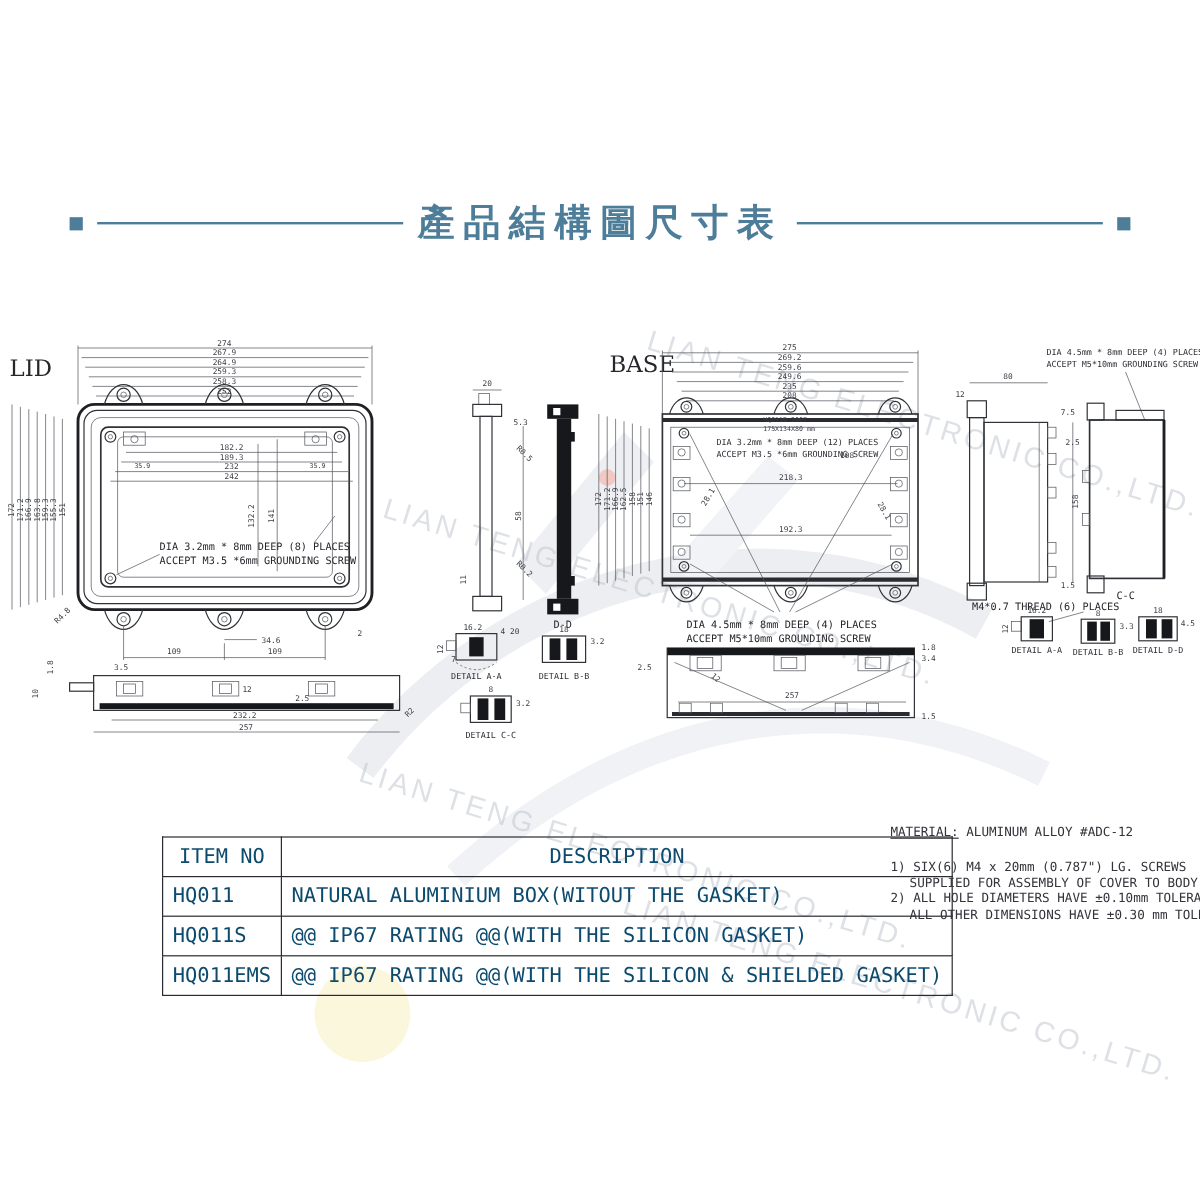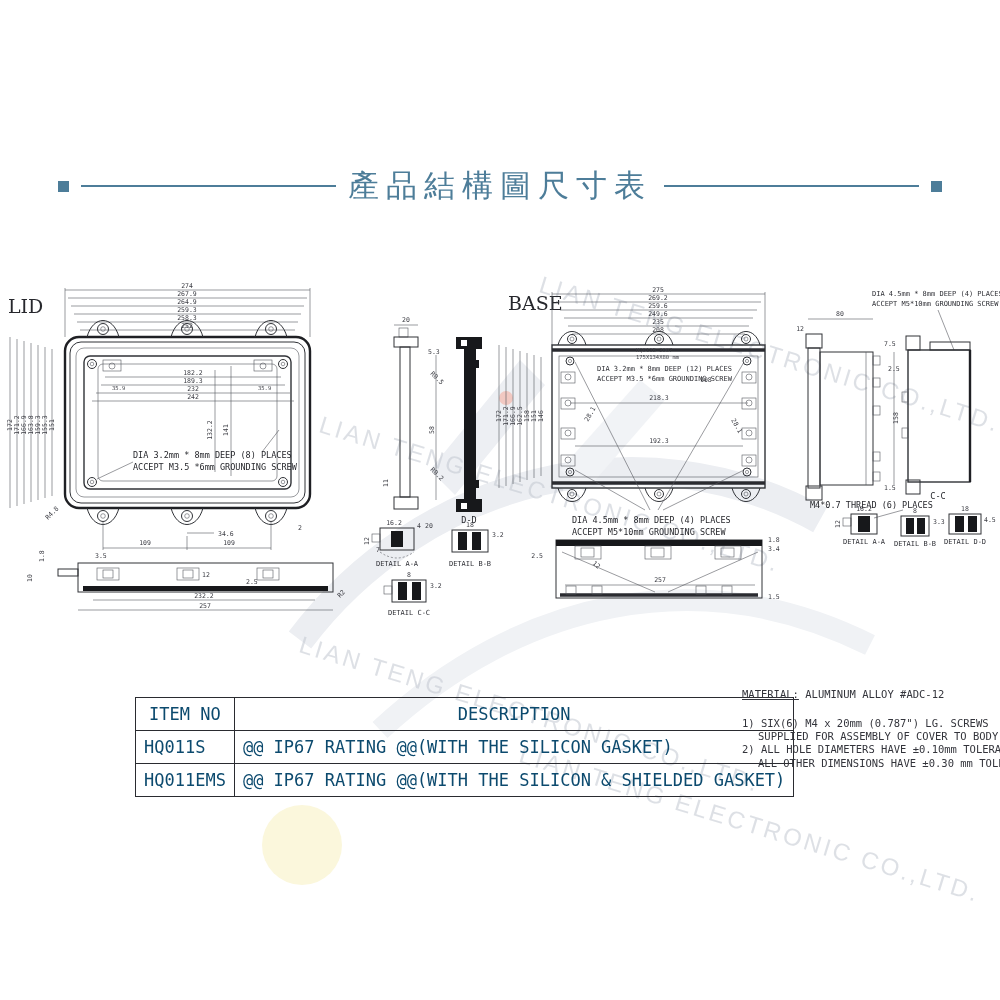--- a/index.html
+++ b/index.html
@@ -4,21 +4,21 @@
 <style>
   html,body{margin:0;padding:0;background:#ffffff;}
   .canvas{position:relative;width:1000px;height:1000px;background:#fff;overflow:hidden;
           font-family:"DejaVu Sans Mono","Liberation Mono",monospace;}
   
   .title-row{position:absolute;left:58px;top:168px;width:884px;height:36px;
              display:flex;align-items:center;gap:12px;}
   .title-sq{width:11px;height:11px;background:#4d7d99;flex:0 0 auto;}
   .title-line{height:2.5px;background:#4d7d99;flex:1 1 auto;}
   .title-text{flex:0 0 auto;color:#4d7d99;font-size:31px;letter-spacing:7px;
-              font-family:"DejaVu Sans","Liberation Sans",sans-serif;font-weight:400;}
+              font-family:"DejaVu Sans","Liberation Sans",sans-serif;font-weight:700;}
   
   .wm{position:absolute;color:#c3c8d1;opacity:.55;font-size:24px;letter-spacing:3px;
       font-family:"Liberation Sans",sans-serif;white-space:nowrap;
       transform:rotate(17deg);transform-origin:left center;pointer-events:none;}
   
   svg{position:absolute;left:0;top:0;}
   .thin{stroke:#55575e;stroke-width:.6;fill:none}
   .med{stroke:#303237;stroke-width:1;fill:none}
   .med2{stroke:#303237;stroke-width:1.4;fill:none}
   .thick{stroke:#1f2024;stroke-width:2.4;fill:none}
@@ -468,20 +468,24 @@
     </g>
   </svg>
 
   <table class="parts-table">
     <tbody>
         <tr>
       <th class="col-item">ITEM NO</th>
       <th>DESCRIPTION</th>
     </tr>
     <tr>
+      <td>HQ011</td>
+      <td>NATURAL ALUMINIUM BOX(WITOUT THE GASKET)</td>
+    </tr>
+    <tr>
       <td>HQ011S</td>
       <td>@@ IP67 RATING @@(WITH THE SILICON GASKET)</td>
     </tr>
     <tr>
       <td>HQ011EMS</td>
       <td>@@ IP67 RATING @@(WITH THE  SILICON &amp; SHIELDED GASKET)</td>
     </tr>
   </tbody>
     </table>
 

